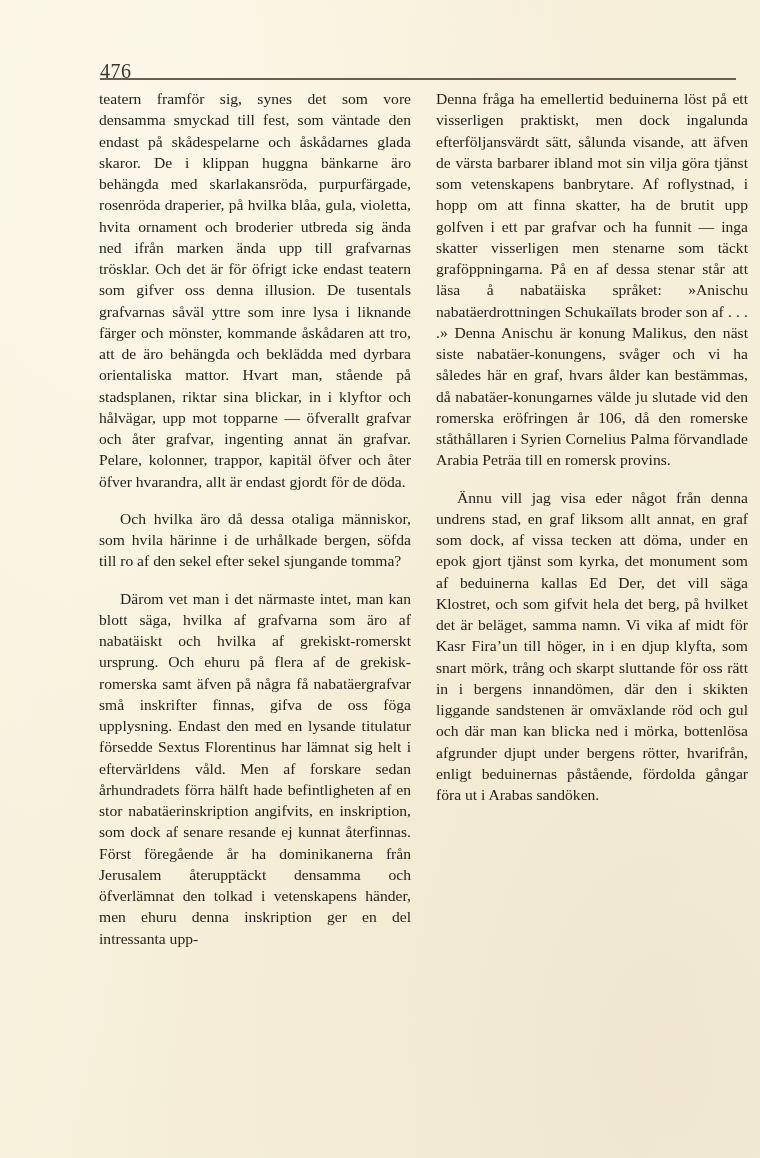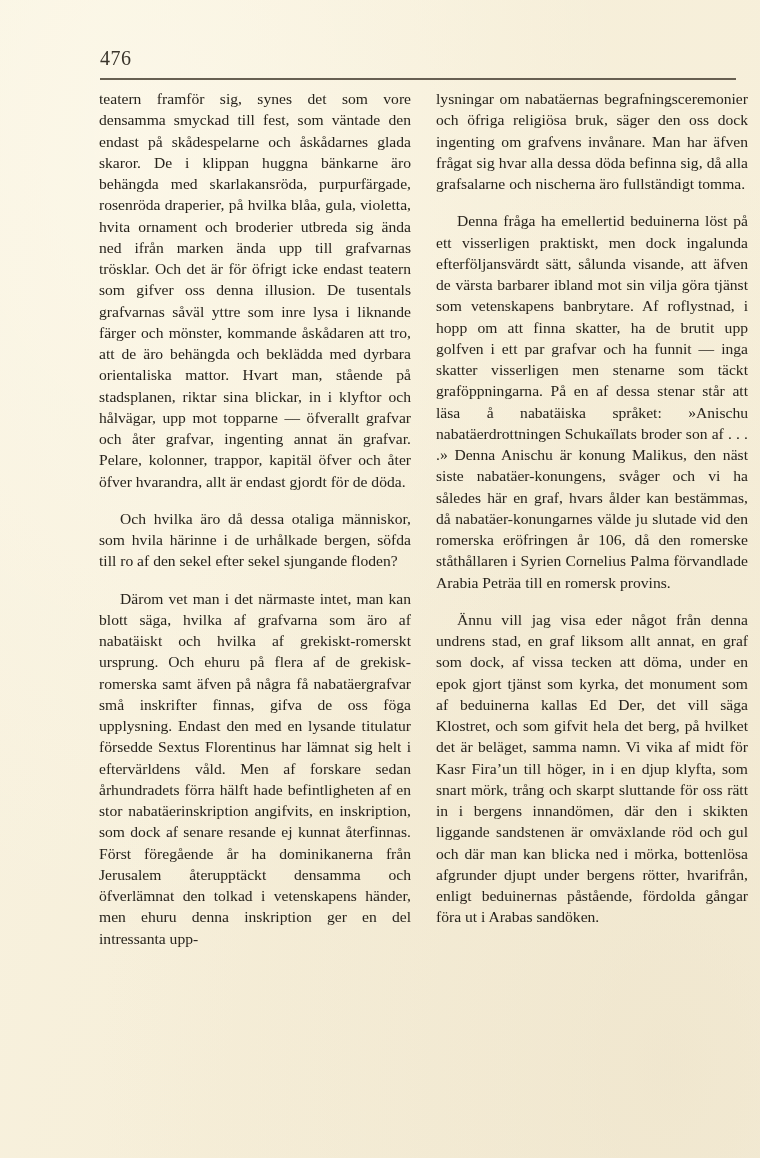--- a/index.html
+++ b/index.html
@@ -39,21 +39,21 @@
   .running-head {
     position: absolute;
     left: 100px;
     top: 44px;
     width: 636px;
     height: 26px;
   }
   .folio {
     position: absolute;
     left: 0;
-    top: 3px;
+    top: 16px;
     font-size: 20px;
     color: #3a352b;
     letter-spacing: 0.5px;
   }
   .head-title {
     position: absolute;
     left: 0;
     right: 0;
     top: 4px;
     text-align: center;
@@ -112,26 +112,25 @@
 
     <div class="running-head">
       <span class="folio">476</span>
     </div>
     <div class="head-rule"></div>
 
     <div class="columns">
 
       <div class="col">
         <p>teatern framför sig, synes det som vore densamma smyckad till fest, som väntade den endast på skådespelarne och åskådarnes glada skaror. De i klippan huggna bänkarne äro behängda med skarlakansröda, purpurfärgade, rosenröda draperier, på hvilka blåa, gula, violetta, hvita ornament och broderier utbreda sig ända ned ifrån marken ända upp till grafvarnas trösklar. Och det är för öfrigt icke endast teatern som gifver oss denna illusion. De tusentals grafvarnas såväl yttre som inre lysa i liknande färger och mönster, kommande åskådaren att tro, att de äro behängda och beklädda med dyrbara orientaliska mattor. Hvart man, stående på stadsplanen, riktar sina blickar, in i klyftor och hålvägar, upp mot topparne –– öfverallt grafvar och åter grafvar, ingenting annat än grafvar. Pelare, kolonner, trappor, kapitäl öfver och åter öfver hvarandra, allt är endast gjordt för de döda.</p>
-        <p>Och hvilka äro då dessa otaliga människor, som hvila härinne i de urhålkade bergen, söfda till ro af den sekel efter sekel sjungande floden?</p>
+        <p>Och hvilka äro då dessa otaliga människor, som hvila härinne i de urhålkade bergen, söfda till ro af den sekel efter sekel sjungande tomma?</p>
         <p>Därom vet man i det närmaste intet, man kan blott säga, hvilka af grafvarna som äro af nabatäiskt och hvilka af grekiskt-romerskt ursprung. Och ehuru på flera af de grekisk-romerska samt äfven på några få nabatäergrafvar små inskrifter finnas, gifva de oss föga upplysning. Endast den med en lysande titulatur försedde Sextus Florentinus har lämnat sig helt i eftervärldens våld. Men af forskare sedan århundradets förra hälft hade befintligheten af en stor nabatäerinskription angifvits, en inskription, som dock af senare resande ej kunnat återfinnas. Först föregående år ha dominikanerna från Jerusalem återupptäckt densamma och öfverlämnat den tolkad i vetenskapens händer, men ehuru denna inskription ger en del intressanta upp-</p>
       </div>
 
       <div class="col">
-        <p class="cont">lysningar om nabatäernas begrafningsceremonier och öfriga religiösa bruk, säger den oss dock ingenting om grafvens invånare. Man har äfven frågat sig hvar alla dessa döda befinna sig, då alla grafsalarne och nischerna äro fullständigt tomma.</p>
         <p>Denna fråga ha emellertid beduinerna löst på ett visserligen praktiskt, men dock ingalunda efterföljansvärdt sätt, sålunda visande, att äfven de värsta barbarer ibland mot sin vilja göra tjänst som vetenskapens banbrytare. Af roflystnad, i hopp om att finna skatter, ha de brutit upp golfven i ett par grafvar och ha funnit — inga skatter visserligen men stenarne som täckt graföppningarna. På en af dessa stenar står att läsa å nabatäiska språket: »Anischu nabatäerdrottningen Schukaïlats broder son af . . . .» Denna Anischu är konung Malikus, den näst siste nabatäer-konungens, svåger och vi ha således här en graf, hvars ålder kan bestämmas, då nabatäer-konungarnes välde ju slutade vid den romerska eröfringen år 106, då den romerske ståthållaren i Syrien Cornelius Palma förvandlade Arabia Peträa till en romersk provins.</p>
         <p>Ännu vill jag visa eder något från denna undrens stad, en graf liksom allt annat, en graf som dock, af vissa tecken att döma, under en epok gjort tjänst som kyrka, det monument som af beduinerna kallas Ed Der, det vill säga Klostret, och som gifvit hela det berg, på hvilket det är beläget, samma namn. Vi vika af midt för Kasr Fira’un till höger, in i en djup klyfta, som snart mörk, trång och skarpt sluttande för oss rätt in i bergens innandömen, där den i skikten liggande sandstenen är omväxlande röd och gul och där man kan blicka ned i mörka, bottenlösa afgrunder djupt under bergens rötter, hvarifrån, enligt beduinernas påstående, fördolda gångar föra ut i Arabas sandöken.</p>
       </div>
 
     </div>
 
   </div>
 </div>
 
 </body></html>

